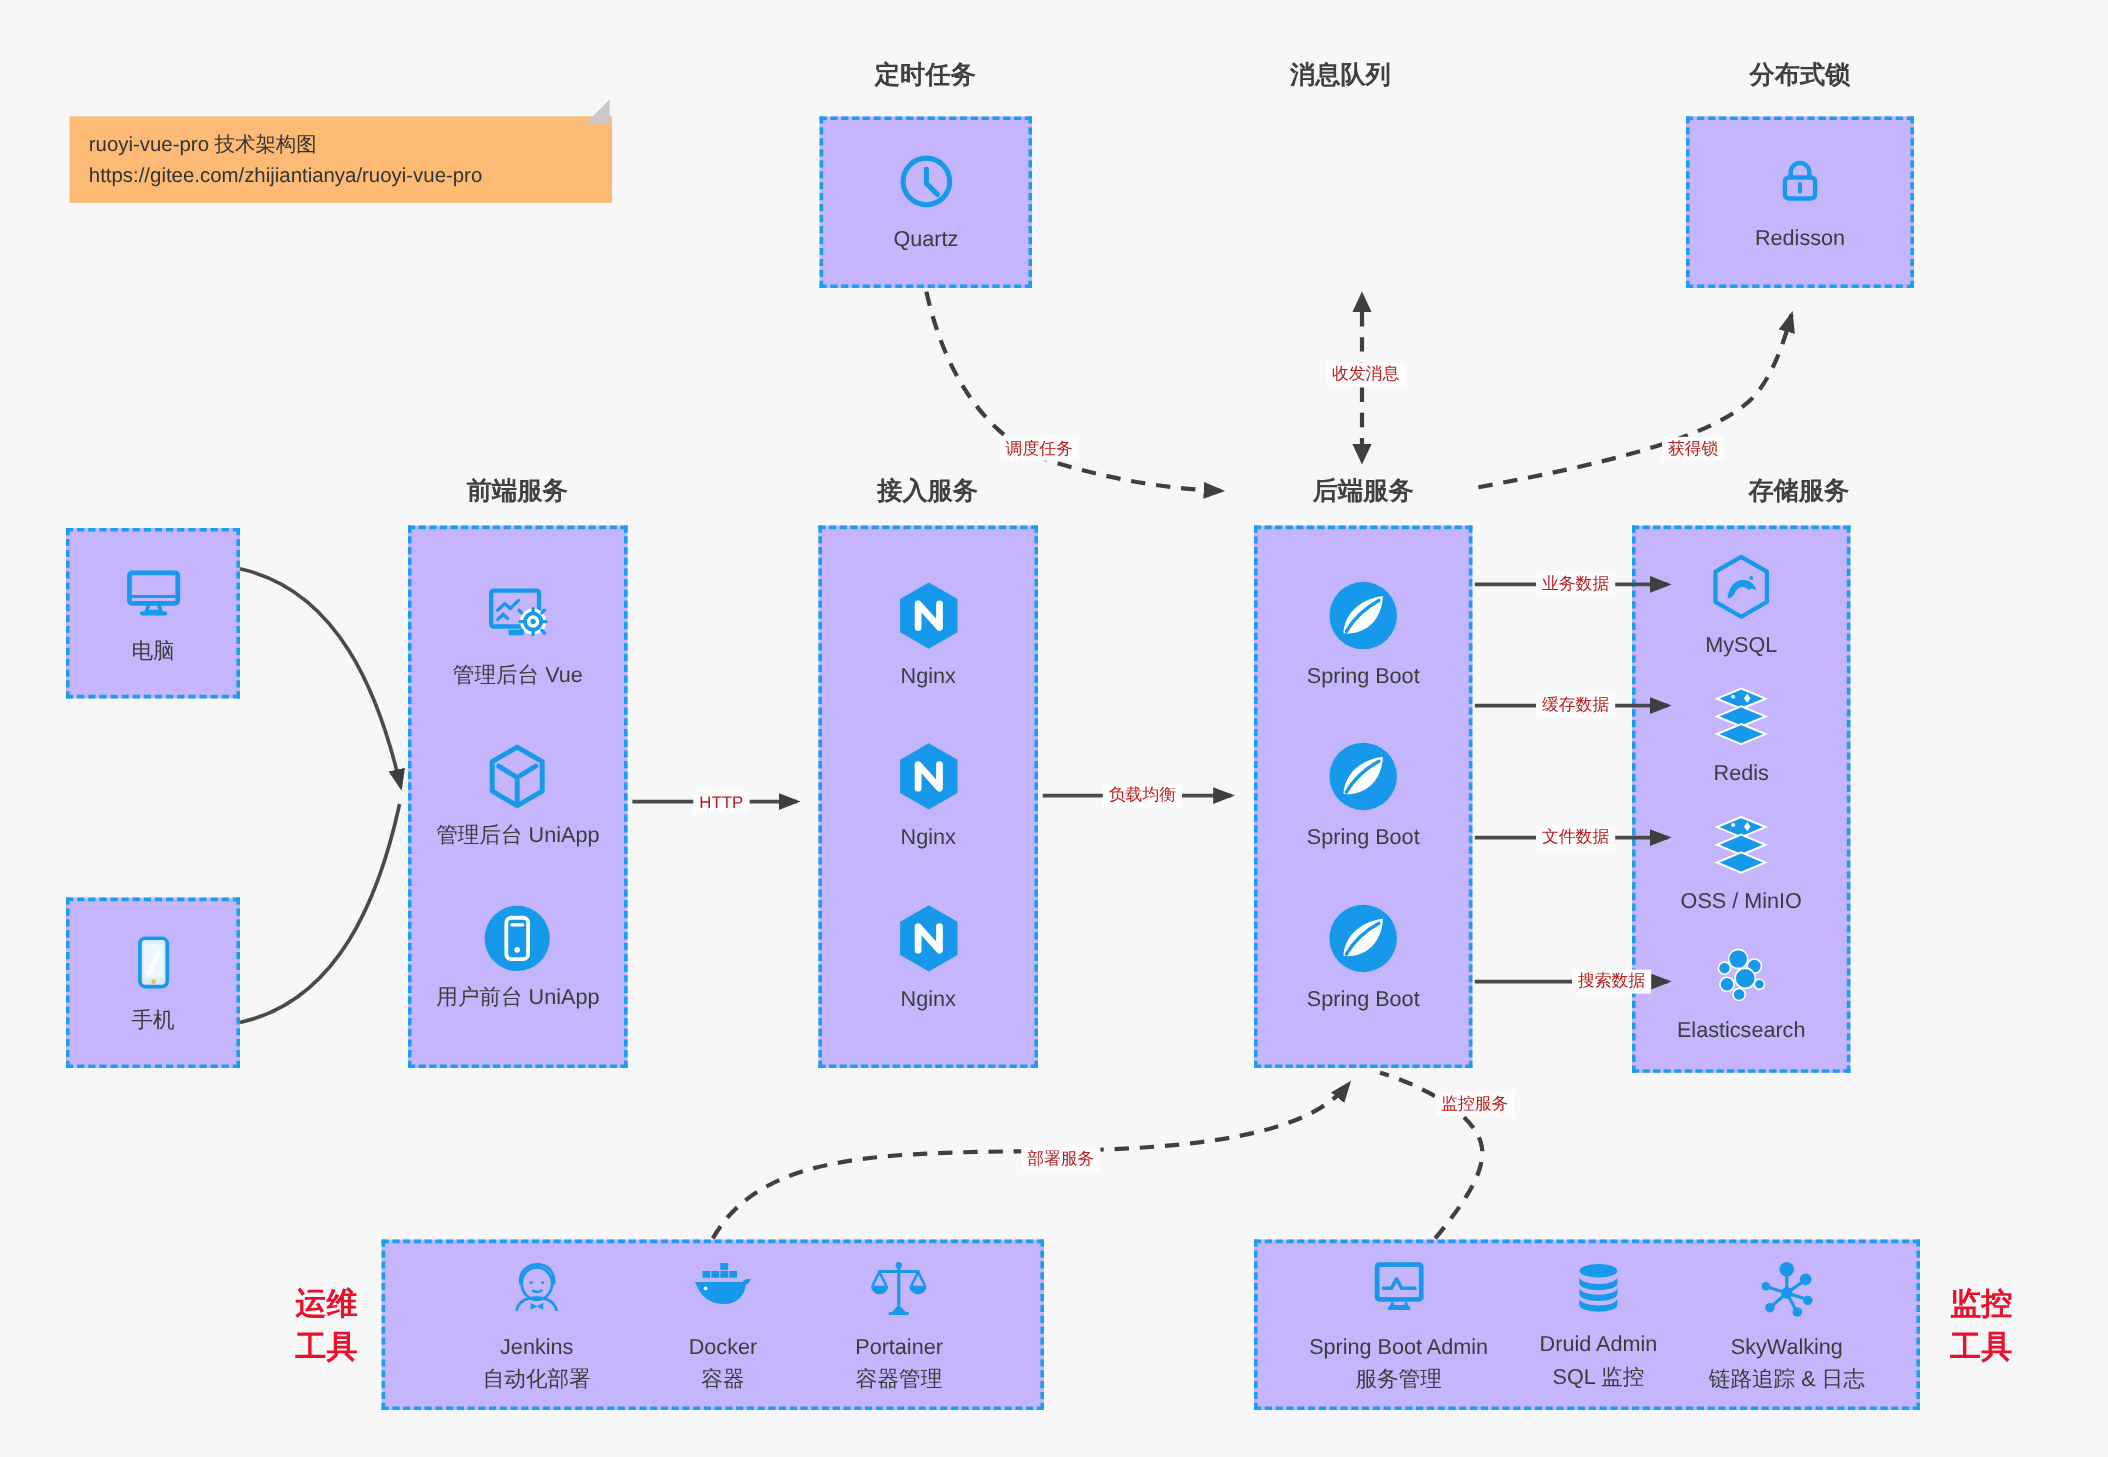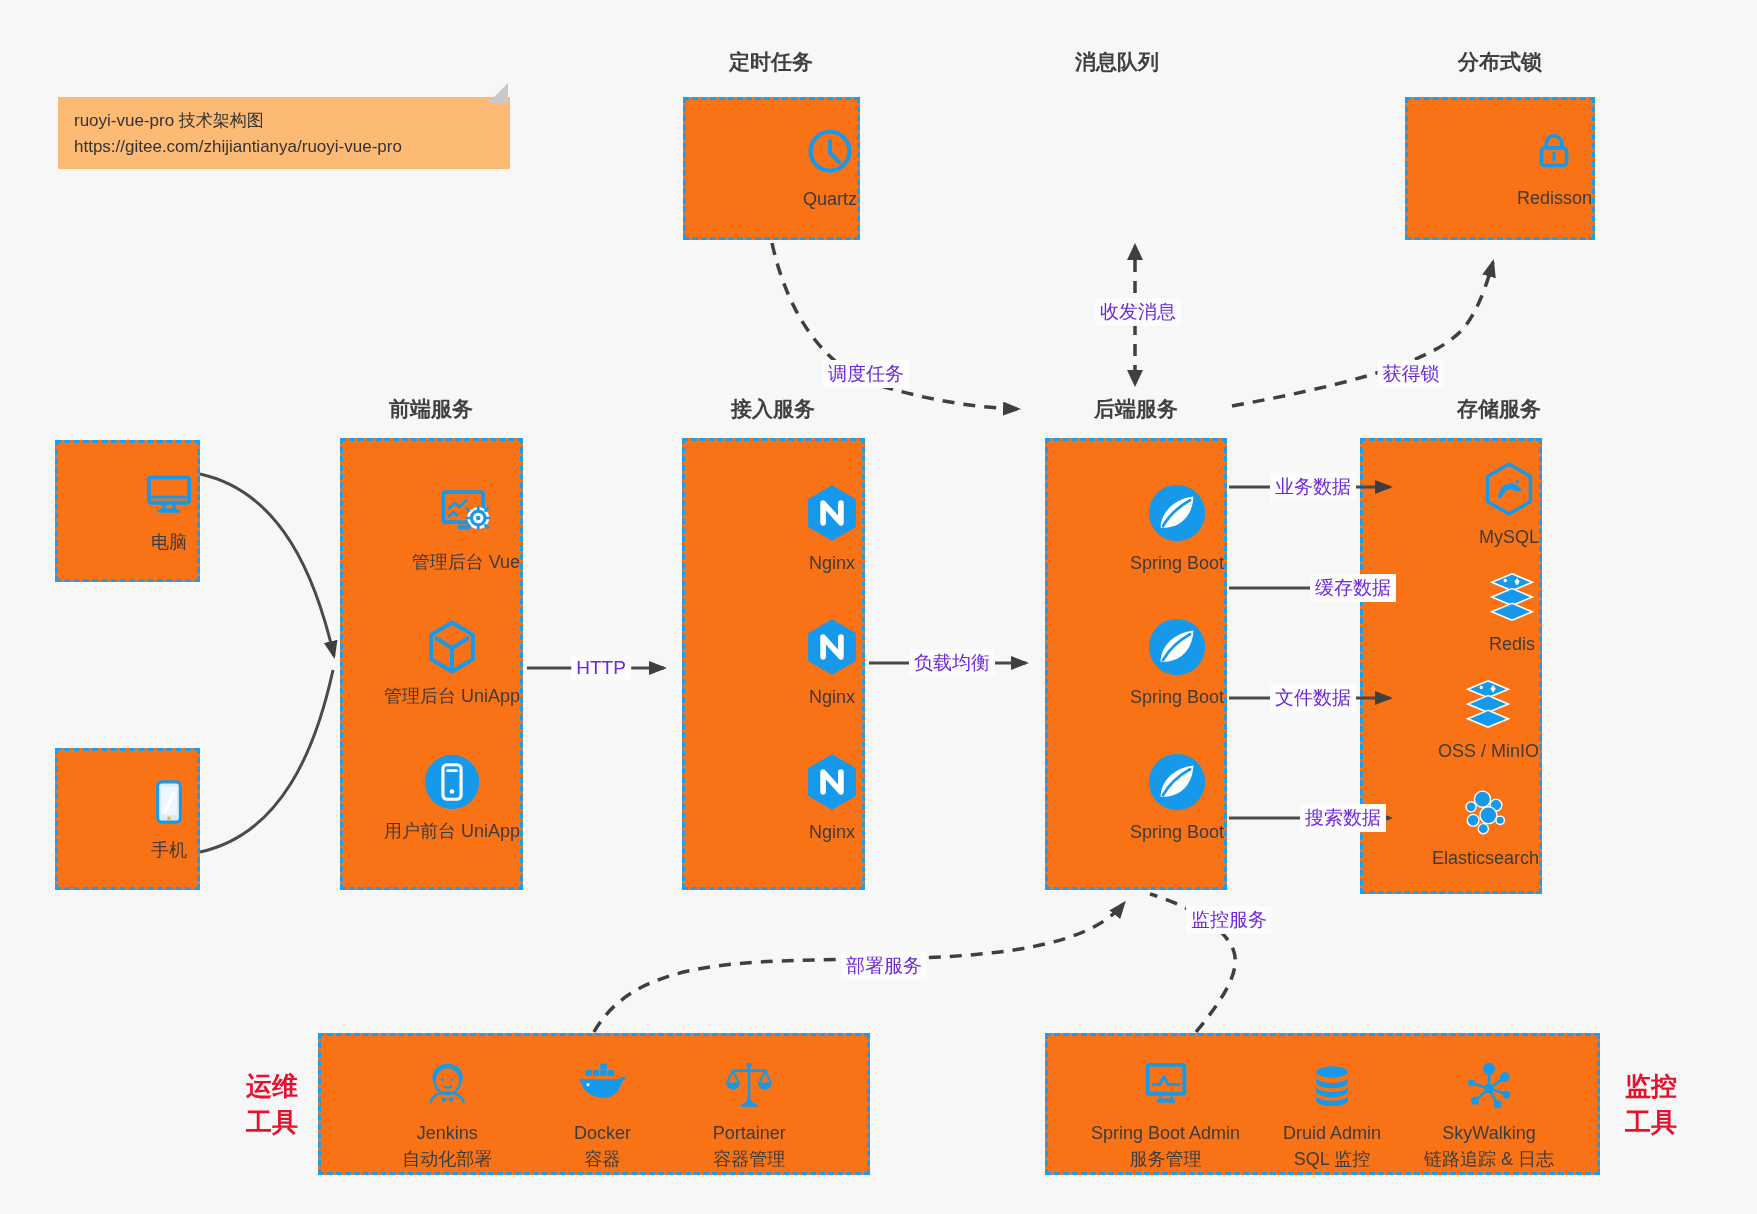--- a/index.html
+++ b/index.html
@@ -5,36 +5,36 @@
   html,body{margin:0;padding:0;background:#f7f7f7;font-family:"Liberation Sans","DejaVu Sans",sans-serif;}
   .canvas{position:relative;width:1757px;height:1214px;background:#f7f7f7;overflow:hidden;}
 
   .wires{position:absolute;left:0;top:0;z-index:5;pointer-events:none;}
 
   .note{position:absolute;left:58px;top:97px;width:452px;height:72px;background:#fdba74;z-index:2;
         box-sizing:border-box;padding:11px 16px;font-size:17px;line-height:1.55;color:#333;}
   .note:after{content:"";position:absolute;top:-14px;right:2px;width:0;height:0;
         border-left:20px solid transparent;border-bottom:20px solid #c9c9c9;}
 
-  .dbox{position:absolute;background:#f97316;border:3px dashed #1b9ef2;box-sizing:border-box;z-index:2;
-        display:flex;align-items:flex-end;justify-content:center;}
+  .dbox{position:absolute;background:#c4b5fd;border:3px dashed #1b9ef2;box-sizing:border-box;z-index:2;
+        display:flex;align-items:center;justify-content:center;}
   .vbox{flex-direction:column;justify-content:space-evenly;}
   .hbox{flex-direction:row;justify-content:space-evenly;}
 
   .gtitle{position:absolute;z-index:4;transform:translateX(-50%);color:#404040;font-weight:bold;
         font-size:21px;white-space:nowrap;}
   .sideLabel{position:absolute;z-index:4;color:#e8112d;font-weight:bold;font-size:26px;
         line-height:1.4;text-align:center;white-space:nowrap;}
 
   .item{display:flex;flex-direction:column;align-items:center;gap:7px;}
   .item .lbl{font-size:18px;color:#3c3c3c;white-space:nowrap;text-align:center;line-height:1.45;}
   .ic{color:#1699ea;display:block;}
 
   .elabel{position:absolute;z-index:6;transform:translate(-50%,-50%);background:#fcfcfc;
-        padding:1px 5px;font-size:19px;color:#6d28d9;white-space:nowrap;}
+        padding:1px 5px;font-size:14px;color:#b91c1c;white-space:nowrap;}
 </style>
 </head>
 <body>
 
 <div class="canvas">
 
   <svg width="0" height="0" style="position:absolute">
     <defs>
       <symbol id="sym-clock" viewBox="0 0 64 64">
         <circle cx="32" cy="31" r="23" fill="none" stroke="currentColor" stroke-width="5"></circle>
@@ -412,19 +412,19 @@
     <div>监控</div>
     <div>工具</div>
   </div>
 
   <div class="elabel" style="left:601px;top:668px;">HTTP</div>
   <div class="elabel" style="left:952px;top:663px;">负载均衡</div>
   <div class="elabel" style="left:866px;top:374px;">调度任务</div>
   <div class="elabel" style="left:1138px;top:312px;">收发消息</div>
   <div class="elabel" style="left:1411px;top:374px;">获得锁</div>
   <div class="elabel" style="left:1313px;top:487px;">业务数据</div>
-  <div class="elabel" style="left:1313px;top:588px;margin-left:40px;">缓存数据</div>
+  <div class="elabel" style="left:1313px;top:588px;">缓存数据</div>
   <div class="elabel" style="left:1313px;top:698px;">文件数据</div>
   <div class="elabel" style="left:1313px;top:818px;margin-left:30px;">搜索数据</div>
   <div class="elabel" style="left:884px;top:966px;">部署服务</div>
   <div class="elabel" style="left:1229px;top:920px;">监控服务</div>
 
 </div>
 
 </body></html>

